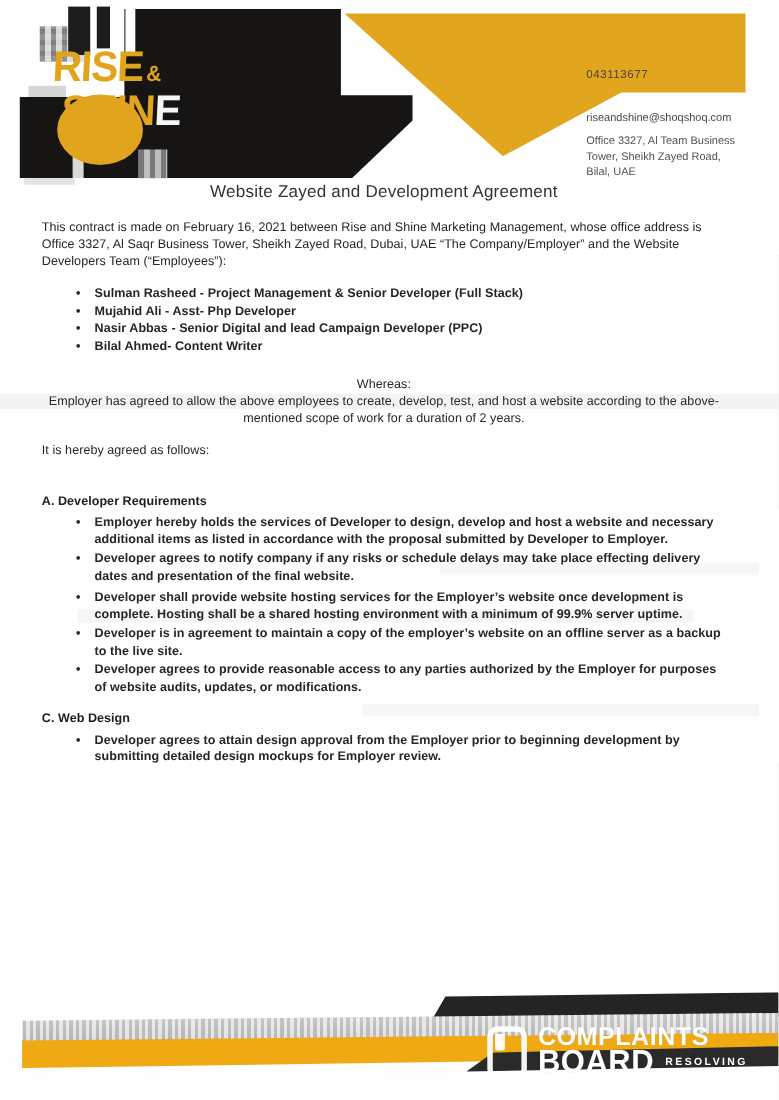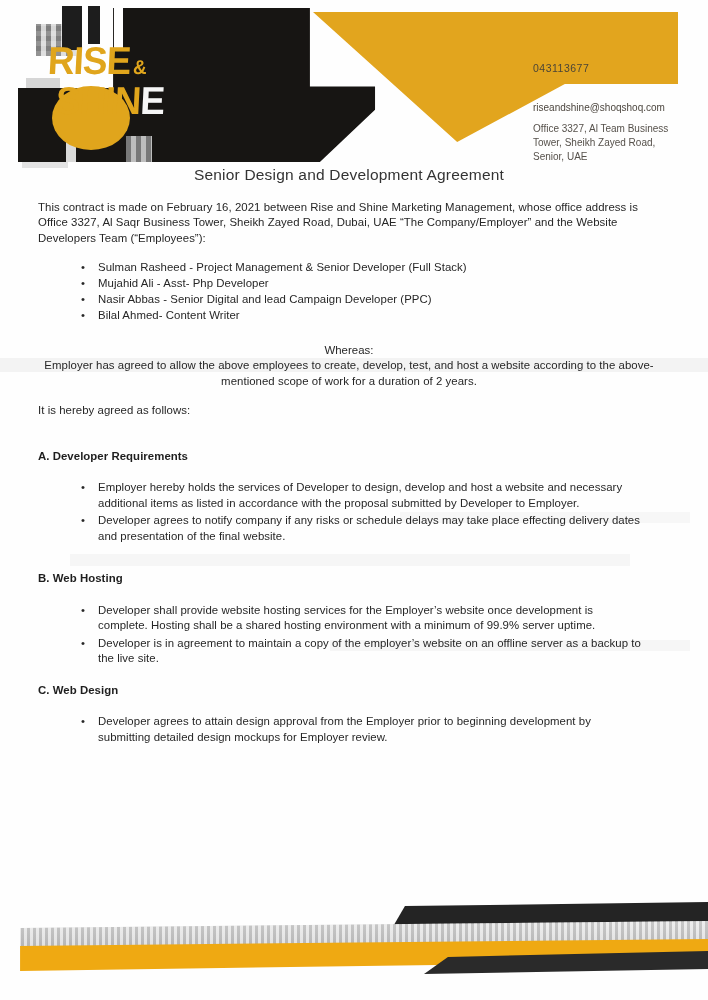--- a/index.html
+++ b/index.html
@@ -35,21 +35,21 @@
   .phone{position:absolute;left:220px;top:50px;font-size:10.5px;color:#4b4537;letter-spacing:.5px;}
   .contact{left:533px;top:90px;width:155px;z-index:2;font-size:10px;color:#56514b;}
   .contact .email{margin-bottom:9px;color:#4c463f;margin-top:12px;}
   .contact .addr div{line-height:14px;}
 
   
   .content{position:absolute;left:38px;top:0;width:622px;z-index:5;color:#262626;
            font-size:11.4px;line-height:15.5px;letter-spacing:.05px;}
   .title{margin:167px 0 0;text-align:center;font-size:15.5px;font-weight:400;color:#333;letter-spacing:.2px;}
   .intro{margin:17px 0 0;}
-  ul.blist{margin:16px;padding:0 0 0 44px;list-style:none;}
+  ul.blist{margin:4px;padding:0 0 0 44px;list-style:none;font-weight:bold;}
   ul.blist li{position:relative;margin-bottom:2px;}
   ul.blist li::before{content:"\2022";position:absolute;left:-17px;top:0;}
   ul.employees{margin-top:14px;}
   ul.employees li{margin-bottom:.5px;}
   .whereas{margin-top:19px;text-align:center;}
   .agreed{margin-top:14px;}
   .section-heading{font-weight:700;color:#1e1e1e;}
   .mt-a{margin-top:30px;}
   .mt-b{margin-top:27px;}
   .mt-c{margin-top:13px;}
@@ -102,31 +102,31 @@
   <div class="hdr-el smudge"></div>
 
   <div class="hdr-el yellow-band">
     <div class="phone">043113677</div>
   </div>
   <div class="hdr-el contact">
     <div class="email">riseandshine@shoqshoq.com</div>
     <div class="addr">
       <div>Office 3327, Al Team Business</div>
       <div>Tower, Sheikh Zayed Road,</div>
-      <div>Senior, UAE</div>
+      <div>Bilal, UAE</div>
     </div>
   </div>
 
   <div class="streak st1"></div>
   <div class="streak st2"></div>
   <div class="streak st3"></div>
   <div class="streak st4"></div>
 
   <div class="content">
-    <h1 class="title">Senior Design and Development Agreement</h1>
+    <h1 class="title">Website Zayed and Development Agreement</h1>
 
     <p class="intro">This contract is made on February 16, 2021 between Rise and Shine Marketing Management, whose office address is Office 3327, Al Saqr Business Tower, Sheikh Zayed Road, Dubai, UAE “The Company/Employer” and the Website Developers Team (“Employees”):</p>
 
     <ul class="blist employees">
       <li>Sulman Rasheed - Project Management &amp; Senior Developer (Full Stack)</li>
       <li>Mujahid Ali - Asst- Php Developer</li>
       <li>Nasir Abbas - Senior Digital and lead Campaign Developer (PPC)</li>
       <li>Bilal Ahmed- Content Writer</li>
     </ul>
 
@@ -139,34 +139,46 @@
 
     <div>
       <div class="section-heading mt-a">A. Developer Requirements</div>
       <ul class="blist">
         <li>Employer hereby holds the services of Developer to design, develop and host a website and necessary additional items as listed in accordance with the proposal submitted by Developer to Employer.</li>
         <li>Developer agrees to notify company if any risks or schedule delays may take place effecting delivery dates and presentation of the final website.</li>
       </ul>
     </div>
 
     <div>
-      <div class="section-heading mt-b">B. Web Hosting</div>
       <ul class="blist">
         <li>Developer shall provide website hosting services for the Employer’s website once development is complete. Hosting shall be a shared hosting environment with a minimum of 99.9% server uptime.</li>
         <li>Developer is in agreement to maintain a copy of the employer’s website on an offline server as a backup to the live site.</li>
+        <li>Developer agrees to provide reasonable access to any parties authorized by the Employer for purposes of website audits, updates, or modifications.</li>
       </ul>
     </div>
 
     <div>
       <div class="section-heading mt-c">C. Web Design</div>
       <ul class="blist">
         <li>Developer agrees to attain design approval from the Employer prior to beginning development by submitting detailed design mockups for Employer review.</li>
       </ul>
     </div>
   </div>
 
   <div class="ftr-el f-black-top"></div>
   <div class="ftr-el f-silver"></div>
   <div class="ftr-el f-yellow"></div>
   <div class="ftr-el f-black-bottom"></div>
 
+  <div class="watermark">
+    <div class="wm-icon">
+        <div class="wm-icon-inner"></div>
+      </div>
+    <div class="wm-text">
+      <div class="wm-line1">COMPLAINTS</div>
+      <div class="wm-row2">
+        <span class="wm-board">BOARD</span>
+        <span class="wm-tag">RESOLVING</span>
+      </div>
+    </div>
+  </div>
 
 </div>
 
 </body></html>

